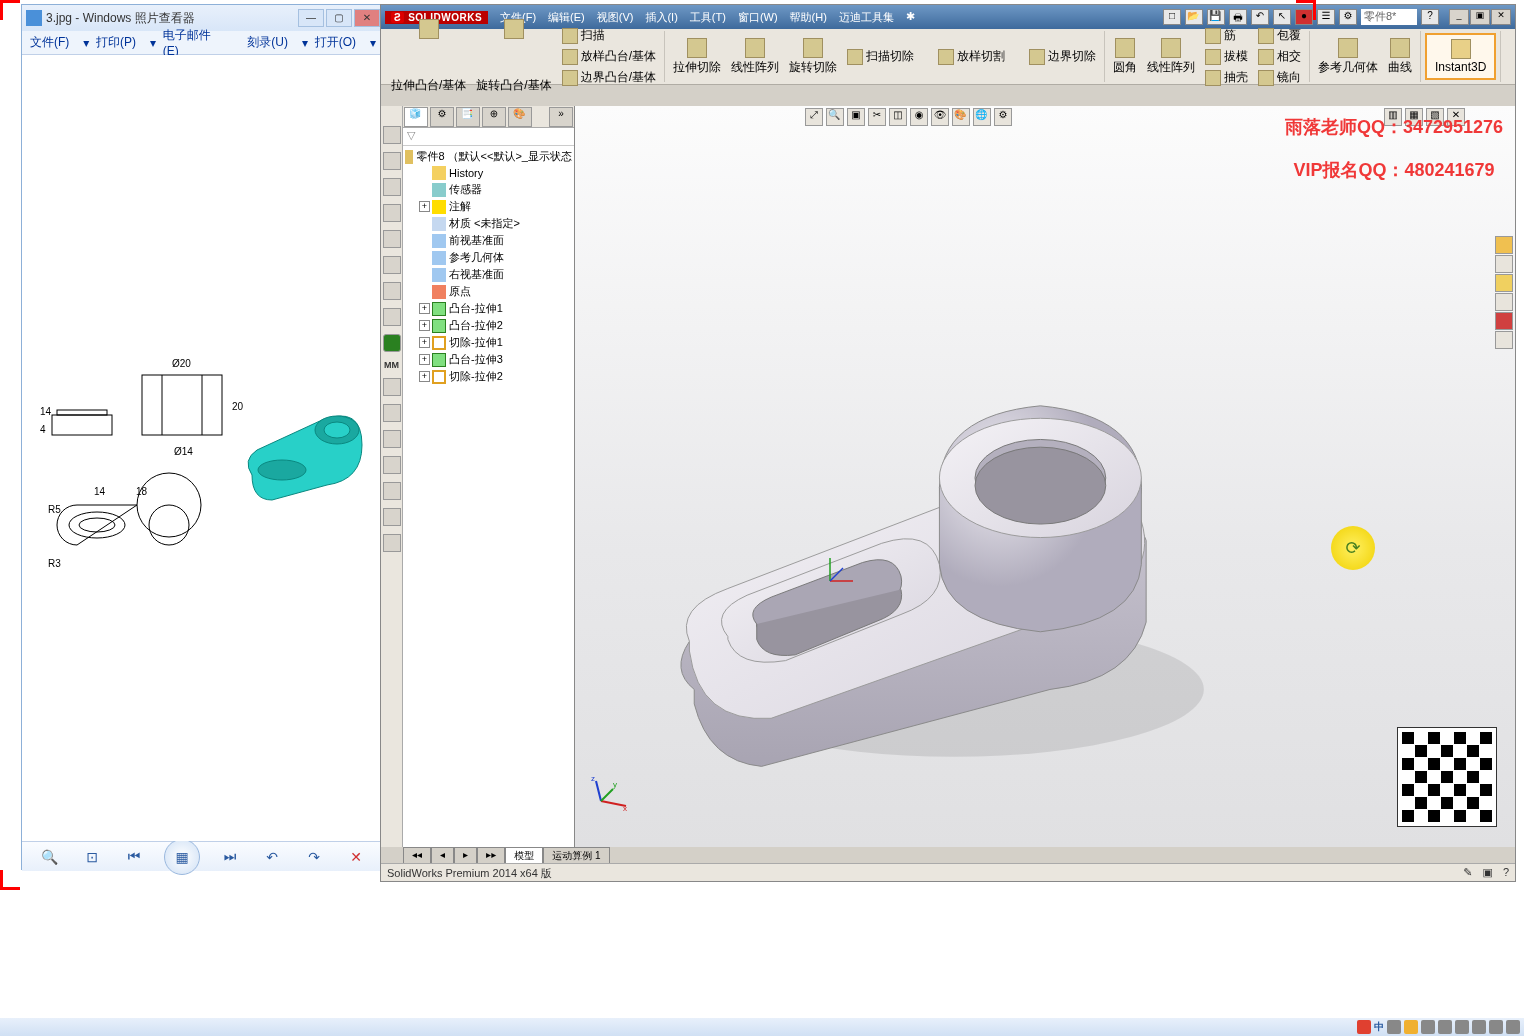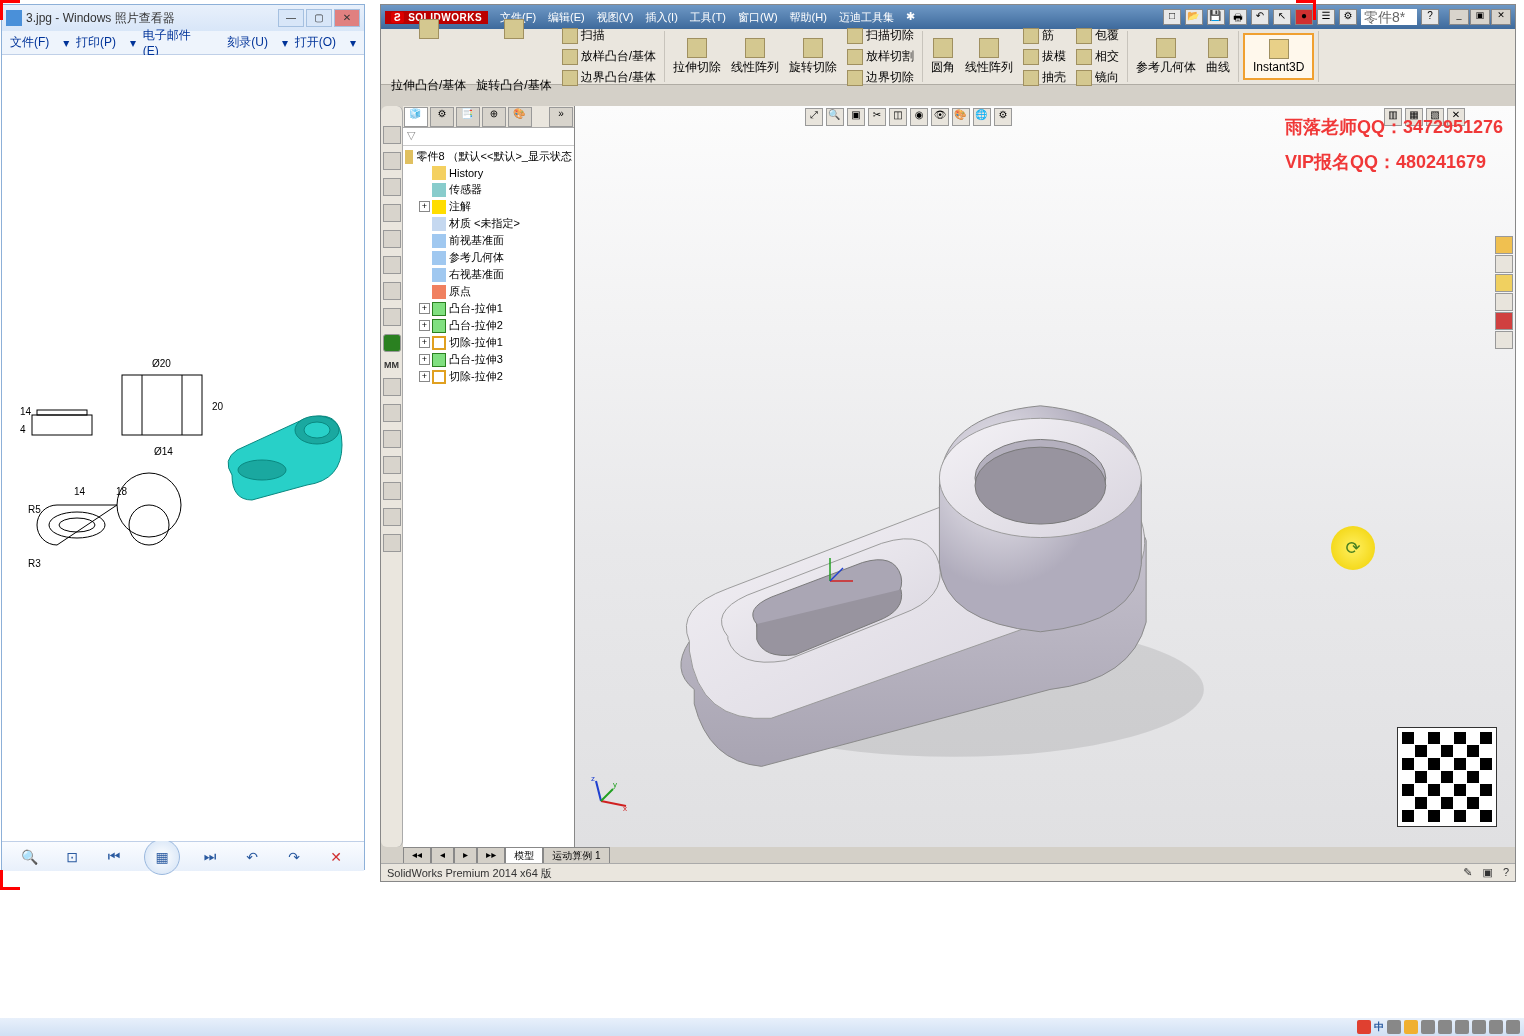--- a/index.html
+++ b/index.html
@@ -1,19 +1,19 @@
 <!DOCTYPE html>
 <html><head>
 <meta charset="utf-8">
 <style>
 * { margin: 0; padding: 0; box-sizing: border-box; font-family: "Microsoft YaHei", Arial, sans-serif; }
 body { width: 1524px; height: 1036px; background: #fff; overflow: hidden; position: relative; }
 
 
-.photo-viewer { position: absolute; left: 1px; top: 4px; width: 364px; height: 866px; border: 1px solid #8db0d8; background: #fff; }
+.photo-viewer { position: absolute; left: 21px; top: 4px; width: 364px; height: 866px; border: 1px solid #8db0d8; background: #fff; }
 .pv-titlebar { height: 26px; background: linear-gradient(#e8f0fb, #d8e6f8); display: flex; align-items: center; padding: 0 4px; font-size: 12px; color: #333; }
 .pv-titleicon { width: 16px; height: 16px; background: #4a90d9; margin-right: 4px; }
 .pv-title { flex: 1; }
 .pv-winbtns { display: flex; gap: 2px; }
 .pv-winbtn { width: 26px; height: 18px; background: #d8e6f8; border: 1px solid #a5c0e0; font-size: 10px; text-align: center; line-height: 16px; }
 .pv-winbtn.close { background: #e08080; }
 .pv-menubar { height: 24px; background: #eef4fc; display: flex; align-items: center; padding: 0 8px; font-size: 12px; color: #003399; border-bottom: 1px solid #c0d0e8; }
 .pv-menu { margin-right: 14px; cursor: pointer; }
 .pv-canvas { height: 786px; background: #fff; position: relative; }
 .pv-bottombar { height: 30px; background: linear-gradient(#fafcff, #e8f0fb); display: flex; align-items: center; justify-content: center; gap: 18px; border-top: 1px solid #c0d0e8; }
@@ -25,21 +25,21 @@
 
 
 .sw-window { position: absolute; left: 380px; top: 4px; width: 1136px; height: 878px; background: #d4d0c8; border: 1px solid #888; }
 .sw-titlebar { height: 20px; background: linear-gradient(#6e98c5, #3e6a9c); display: flex; align-items: center; padding: 12px 4px; }
 .sw-logo { background: #b00; color: #fff; font-size: 10px; font-weight: bold; padding: 1px 6px; letter-spacing: 0.5px; display: flex; align-items: center; }
 .sw-logo::before { content: "Ƨ"; background: #d00; margin-right: 4px; padding: 0 3px; border-radius: 2px; }
 .sw-menus { display: flex; margin-left: 12px; gap: 12px; font-size: 11px; color: #fff; }
 .sw-menu { cursor: pointer; }
 .sw-quickbar { margin-left: auto; display: flex; gap: 4px; align-items: center; }
 .sw-qbtn { width: 18px; height: 16px; background: #e8e8e8; border: 1px solid #888; font-size: 10px; text-align: center; }
-.sw-search { width: 56px; height: 16px; background: #fff; font-size: 14px; padding: 0 3px; color: #666; }
+.sw-search { width: 56px; height: 16px; background: #fff; font-size: 11px; padding: 0 3px; color: #666; }
 .sw-winbtns { display: flex; gap: 1px; margin-left: 6px; }
 .sw-winbtn { width: 20px; height: 16px; background: #d8d4cc; border: 1px solid #888; font-size: 9px; text-align: center; }
 
 
 .ribbon { height: 56px; background: #eae6de; border-bottom: 1px solid #b0aca4; display: flex; padding: 2px; }
 .ribbon-group { border-right: 1px solid #c8c4bc; padding: 0 4px; display: flex; flex-direction: column; justify-content: center; }
 .rg-row { display: flex; gap: 2px; align-items: center; }
 .rg-btn { display: flex; flex-direction: column; align-items: center; font-size: 12px; padding: 2px 4px; cursor: pointer; min-width: 30px; }
 .rg-btn .ico { width: 20px; height: 20px; background: #d4c890; border: 1px solid #a09060; margin-bottom: 1px; }
 .rg-btn.small { flex-direction: row; min-width: auto; }
@@ -50,21 +50,21 @@
 
 .tabstrip { height: 22px; background: #d4d0c8; display: flex; align-items: flex-end; padding: 0 4px; border-bottom: 1px solid #888; }
 .tab { padding: 3px 12px; font-size: 11px; background: #c8c4bc; border: 1px solid #888; border-bottom: none; margin-right: 1px; cursor: pointer; }
 .tab.active { background: #eae6de; }
 
 
 .viewbar { position: absolute; top: 101px; right: 20px; height: 20px; display: flex; gap: 3px; }
 .vbtn { width: 18px; height: 18px; background: #e8e4dc; border: 1px solid #999; font-size: 10px; text-align: center; }
 
 
-.sidetoolbar { position: absolute; left: 0; top: 101px; width: 22px; bottom: 34px; background: #eae6de; border-right: 1px solid #aaa; display: flex; flex-direction: column; align-items: center; padding-top: 20px; gap: 8px; border-radius: 6px; }
+.sidetoolbar { position: absolute; left: 0; top: 101px; width: 22px; bottom: 34px; background: #eae6de; border-right: 1px solid #aaa; display: flex; flex-direction: column; align-items: center; padding-top: 20px; gap: 8px; }
 .sidetoolbar .stbtn { width: 18px; height: 18px; background: #d8d4cc; border: 1px solid #999; }
 .sidetoolbar .stbtn.green { background: #2a8020; border-radius: 3px; }
 .sidetoolbar .mm { font-size: 9px; font-weight: bold; color: #333; }
 
 
 .treepanel { position: absolute; left: 22px; top: 101px; width: 172px; bottom: 34px; background: #fff; border-right: 1px solid #888; display: flex; flex-direction: column; }
 .tree-tabs { height: 22px; background: #eae6de; display: flex; border-bottom: 1px solid #aaa; }
 .tree-tab { width: 24px; height: 20px; border: 1px solid #999; background: #d8d4cc; margin: 1px; font-size: 10px; text-align: center; }
 .tree-tab.active { background: #fff; }
 .tree-filter { height: 18px; border-bottom: 1px solid #ccc; padding: 1px 4px; font-size: 11px; color: #888; }
@@ -79,21 +79,21 @@
 .tico.mat { background: #c5d8f0; }
 .tico.plane { background: #a0c8f0; }
 .tico.origin { background: #f08060; }
 .tico.extrude { background: #80e080; border: 1px solid #2a8020; }
 .tico.cut { background: #fff; border: 2px solid #e0a020; }
 .indent1 { padding-left: 14px; }
 
 
 .viewport { position: absolute; left: 194px; top: 101px; right: 0; bottom: 34px; background: linear-gradient(#fcfcfc,#e8e8ea 60%,#e0e0e2); overflow: hidden; }
 .watermark { position: absolute; right: 12px; top: 8px; color: #f03838; font-size: 18px; font-weight: bold; text-align: left; line-height: 1.5; }
-.watermark .l2 { margin-top: 8px; }
+.watermark .l2 { margin-top: 16px; text-align: center; }
 .cursor-highlight { position: absolute; width: 44px; height: 44px; border-radius: 50%; background: radial-gradient(#fff060,#f0d000); right: 140px; top: 420px; display: flex; align-items: center; justify-content: center; color: #4a8020; font-size: 18px; }
 .axis-triad { position: absolute; left: 16px; bottom: 36px; width: 40px; height: 40px; }
 .origin-marker { position: absolute; left: 250px; top: 450px; font-size: 18px; color: #2040d0; }
 .qrcode { position: absolute; right: 18px; bottom: 20px; width: 100px; height: 100px; background: #fff; border: 1px solid #333; display: grid; grid-template-columns: repeat(7,1fr); grid-template-rows: repeat(7,1fr); gap: 1px; padding: 4px; }
 .qrcode div { background: #000; }
 .qrcode div:nth-child(2n) { background: #fff; }
 
 
 .righttabs { position: absolute; right: 0; top: 130px; width: 20px; display: flex; flex-direction: column; gap: 1px; }
 .rtab { width: 18px; height: 18px; background: #e8e4dc; border: 1px solid #999; }
@@ -255,21 +255,21 @@
             <span>拉伸切除</span>
           </div>
         <div class="rg-btn">
             <div class="ico"></div>
             <span>线性阵列</span>
           </div>
         <div class="rg-btn">
             <div class="ico"></div>
             <span>旋转切除</span>
           </div>
-        <div style="display:flex;flex-direction:column;gap:0">
+        <div style="display:flex;gap:16px">
           <div class="rg-btn small">
               <div class="ico"></div>
               <span>扫描切除</span>
             </div>
           <div class="rg-btn small">
               <div class="ico"></div>
               <span>放样切割</span>
             </div>
           <div class="rg-btn small">
               <div class="ico"></div>

